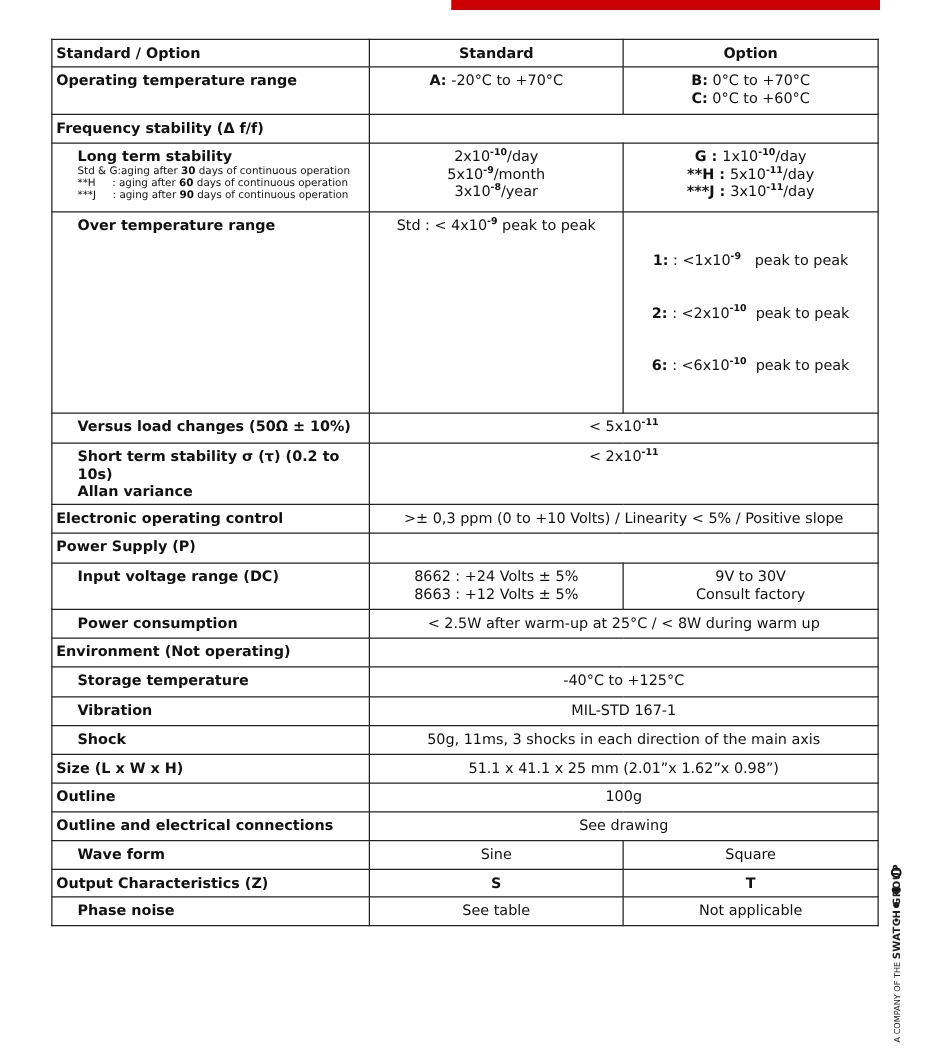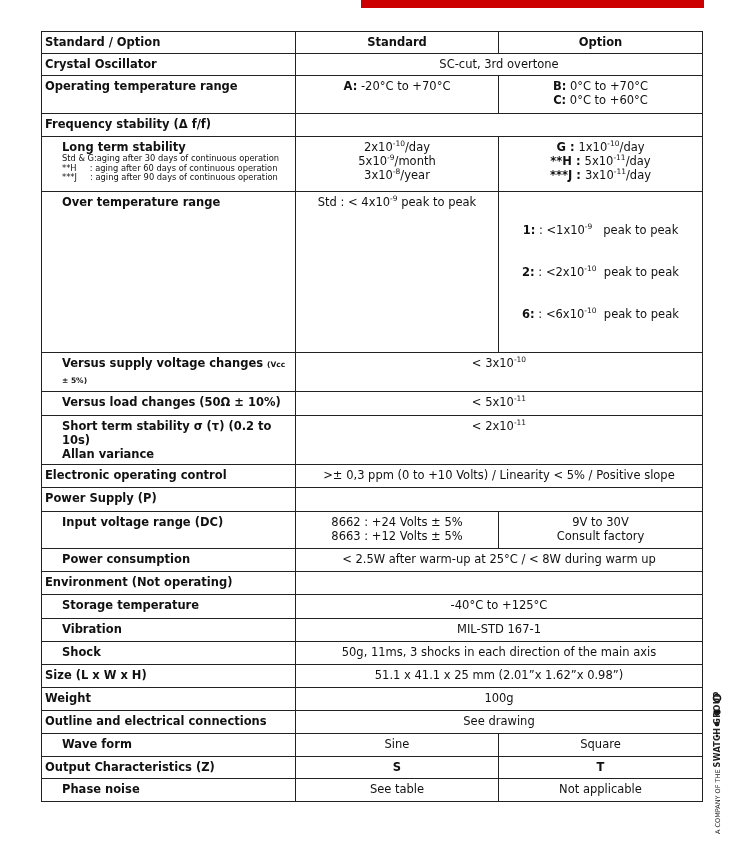--- a/index.html
+++ b/index.html
@@ -7,23 +7,23 @@
          font-family:"DejaVu Sans", sans-serif; color:#111; }
   .redbar { position:absolute; left:361px; top:0; width:343px; height:8px; background:#cc0000; }
   table.spec { position:absolute; left:41px; top:31px; width:661px; border-collapse:collapse;
                table-layout:fixed; font-size:11.5px; line-height:14px; }
   table.spec td { border:1px solid #222; padding:3px 3px 3px 3px; vertical-align:top; overflow:hidden; }
   td.lab { font-weight:bold; text-align:left; }
   td.lab.sub { padding-left:20px; }
   td.val { text-align:center; }
   td.val .l { display:block; }
   .note { font-weight:normal; font-size:8.3px; line-height:9.5px; display:block; }
-  .note b { font-weight:normal; }
+  .note b { font-weight:bold; }
   .small { font-size:7.5px; font-weight:bold; }
-  sup { font-size:7.5px; line-height:0; vertical-align:5px; }
+  sup { font-size:7.5px; line-height:0; vertical-align:5px;font-weight:bold; }
   .b { font-weight:bold; }
   .sidelogo { position:absolute; left:702px; top:690px; width:30px; height:150px; }
   .sidelogo .txt { position:absolute; left:-55px; top:60px; width:150px; height:18px;
                    transform:rotate(-90deg); font-size:6.5px; white-space:nowrap; color:#222; }
   .sidelogo .txt b { font-size:8px; letter-spacing:0.3px; }
   .sidelogo .dots { position:absolute; left:6px; top:0; width:18px; height:60px; }
 </style>
 </head>
 <body>
 
@@ -33,24 +33,20 @@
   <colgroup>
       <col style="width:254px">
       <col style="width:203px">
       <col style="width:204px">
     </colgroup>
   <tbody>
       <tr style="height:22px">
     <td class="lab">Standard / Option</td>
     <td class="val b">Standard</td>
     <td class="val b">Option</td>
-  </tr>
-  <tr style="height:22px">
-    <td class="lab">Crystal Oscillator</td>
-    <td class="val" colspan="2">SC-cut, 3rd overtone</td>
   </tr>
   <tr style="height:38px">
     <td class="lab">Operating temperature range</td>
     <td class="val"><b>A:</b><span> -20°C to +70°C</span></td>
     <td class="val">
       <span class="l"><b>B:</b><span> 0°C to +70°C</span></span>
       <span class="l"><b>C:</b><span> 0°C to +60°C</span></span>
     </td>
   </tr>
   <tr style="height:23px">
@@ -76,24 +72,20 @@
     </td>
   </tr>
   <tr style="height:53px">
     <td class="lab sub">Over temperature range</td>
     <td class="val"><span>Std : &lt; 4x10</span><sup>-9</sup><span> peak to peak</span></td>
     <td class="val" style="white-space:pre">
       <span class="l"><b>1:</b><span> : &lt;1x10</span><sup>-9</sup><span>   peak to peak</span></span>
       <span class="l"><b>2:</b><span> : &lt;2x10</span><sup>-10</sup><span>  peak to peak</span></span>
       <span class="l"><b>6:</b><span> : &lt;6x10</span><sup>-10</sup><span>  peak to peak</span></span>
     </td>
-  </tr>
-  <tr style="height:23px">
-    <td class="lab sub"><span>Versus supply voltage changes </span><span class="small">(Vcc ± 5%)</span></td>
-    <td class="val" colspan="2"><span>&lt; 3x10</span><sup>-10</sup></td>
   </tr>
   <tr style="height:24px">
     <td class="lab sub">Versus load changes (50Ω ± 10%)</td>
     <td class="val" colspan="2"><span>&lt; 5x10</span><sup>-11</sup></td>
   </tr>
   <tr style="height:37px">
     <td class="lab sub">
           <span class="l" style="display:block">Short term stability σ (τ) (0.2 to 10s)</span>
           <span style="display:block">Allan variance</span>
         </td>
@@ -136,21 +128,21 @@
   </tr>
   <tr style="height:23px">
     <td class="lab sub">Shock</td>
     <td class="val" colspan="2">50g, 11ms, 3 shocks in each direction of the main axis</td>
   </tr>
   <tr style="height:23px">
     <td class="lab">Size (L x W x H)</td>
     <td class="val" colspan="2">51.1 x 41.1 x 25 mm (2.01”x 1.62”x 0.98”)</td>
   </tr>
   <tr style="height:23px">
-    <td class="lab">Weight</td>
+    <td class="lab">Outline</td>
     <td class="val" colspan="2">100g</td>
   </tr>
   <tr style="height:23px">
     <td class="lab">Outline and electrical connections</td>
     <td class="val" colspan="2">See drawing</td>
   </tr>
   <tr style="height:23px">
     <td class="lab sub">Wave form</td>
     <td class="val">Sine</td>
     <td class="val">Square</td>

